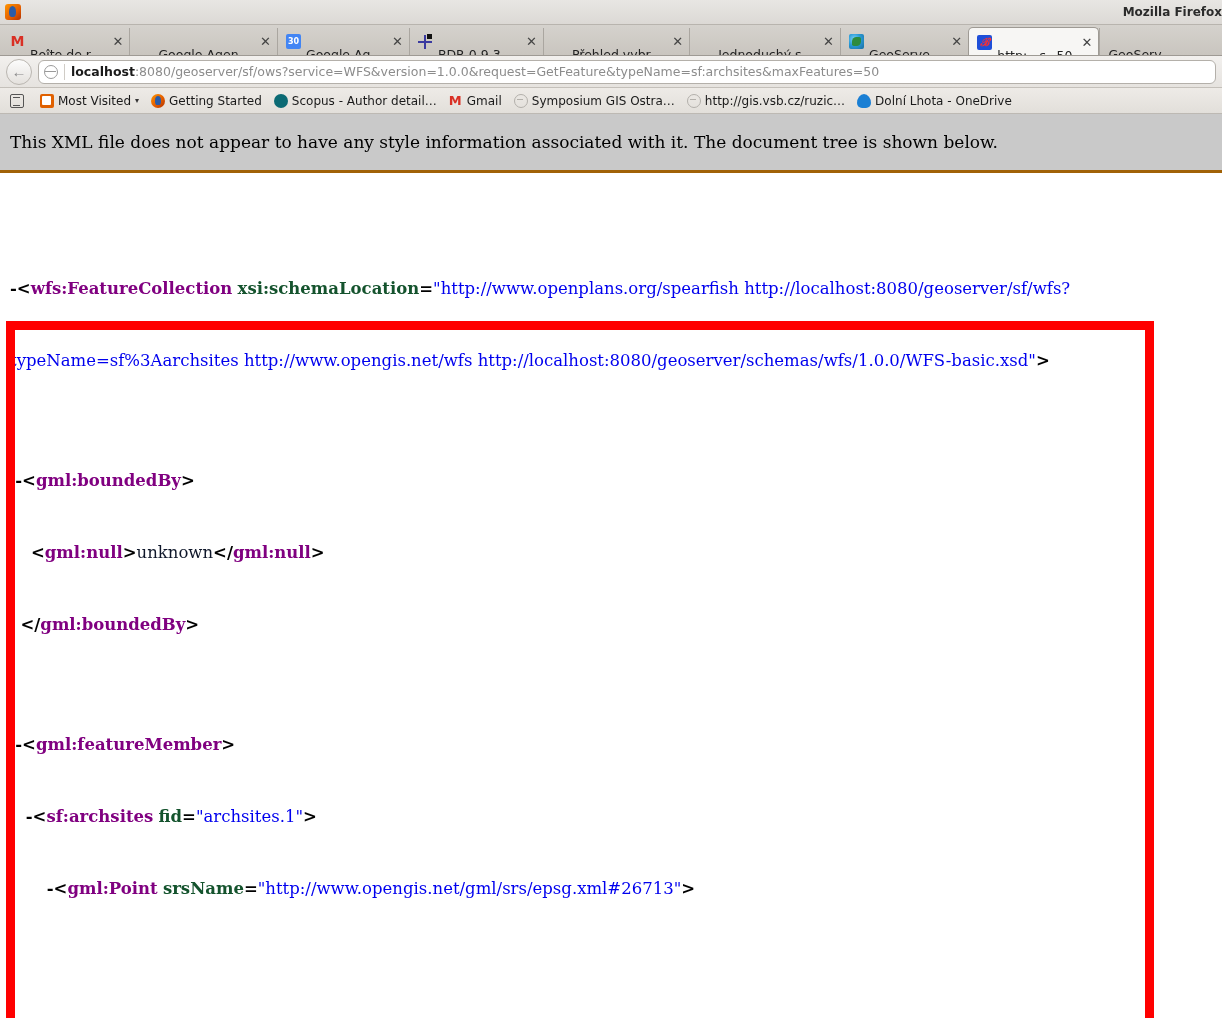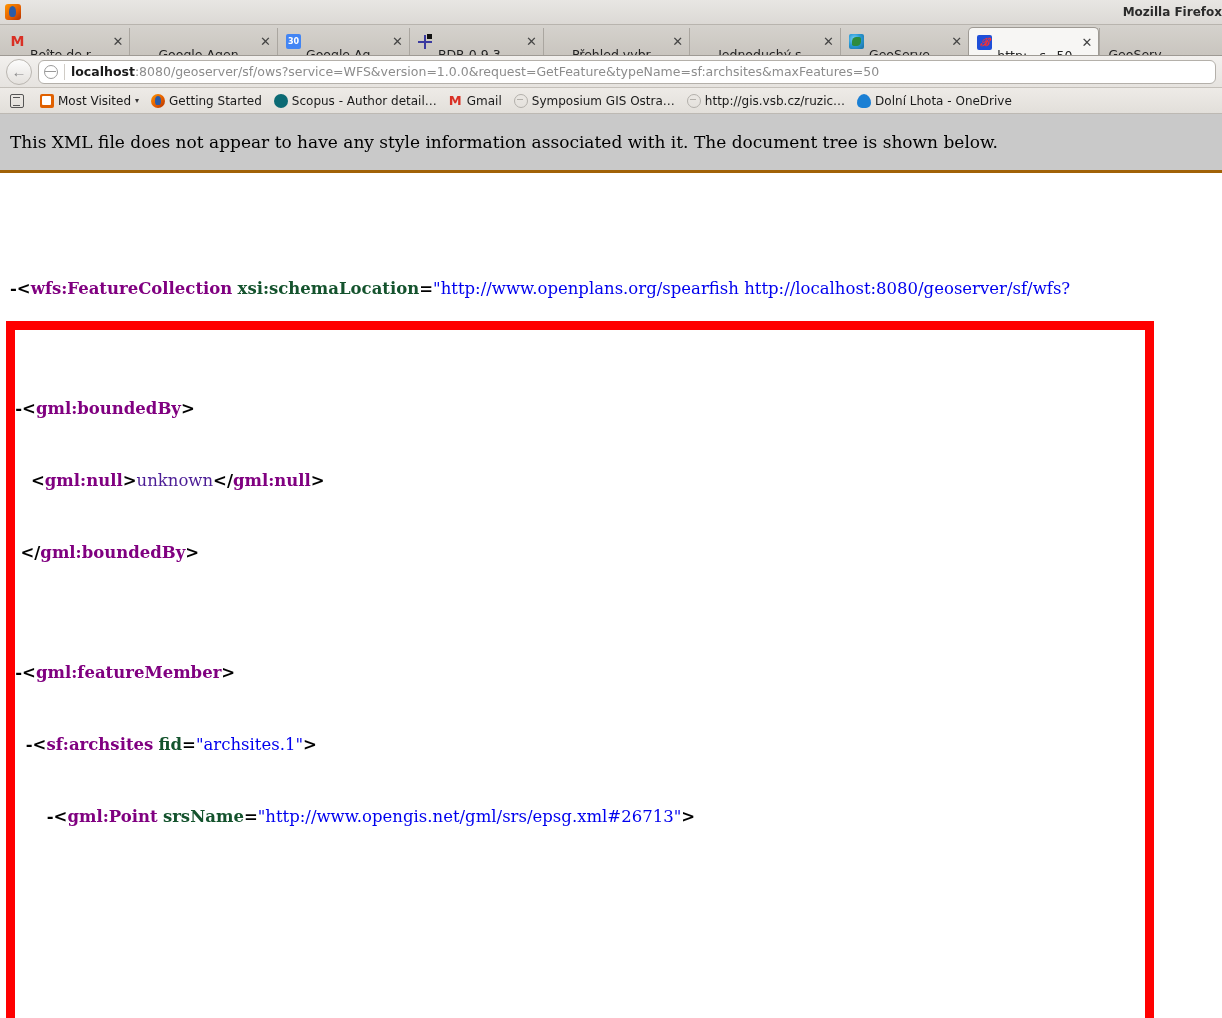--- a/index.html
+++ b/index.html
@@ -280,21 +280,21 @@
     font-size: 16.5px;
     line-height: 24px;
     color: #000;
     white-space: pre;
   }
   #xmltree .ln { white-space: pre; }
   .tg    { color: #800080; font-weight: bold; }        
   .punct { color: #000000; font-weight: bold; }        
   .attr  { color: #14532d; font-weight: bold; }        
   .val   { color: #0000ee; font-weight: normal; }      
-  .txt   { color: #4c1d95; font-weight: normal; }      
+  .txt   { color: #0f172a; font-weight: normal; }      
   .tw    { color: #000000; font-weight: bold; }        
 
   
   #red-box {
     position: absolute;
     left: 6px;
     top: 207px;
     width: 1148px;
     height: 772px;
     border: 9px solid #ff0000;
@@ -412,20 +412,21 @@
 </div>
 
 <div id="page">
 
   <div id="notice-band">This XML file does not appear to have any style information associated with it. The document tree is shown below.</div>
 
   <div id="xmltree">
 
     
     <div class="ln"><span class="tw">-</span><span class="punct">&lt;</span><span class="tg">wfs:FeatureCollection</span> <span class="attr">xsi:schemaLocation</span><span class="punct">=</span><span class="val">"http://www.openplans.org/spearfish http://localhost:8080/geoserver/sf/wfs?</span></div>
+    <div class="ln"><span class="val">typeName=sf%3Aarchsites http://www.opengis.net/wfs http://localhost:8080/geoserver/schemas/wfs/1.0.0/WFS-basic.xsd"</span><span class="punct">&gt;</span></div>
 
     
     <div class="ln"> <span class="tw">-</span><span class="punct">&lt;</span><span class="tg">gml:boundedBy</span><span class="punct">&gt;</span></div>
     <div class="ln">    <span class="punct">&lt;</span><span class="tg">gml:null</span><span class="punct">&gt;</span><span class="txt">unknown</span><span class="punct">&lt;/</span><span class="tg">gml:null</span><span class="punct">&gt;</span></div>
     <div class="ln">  <span class="punct">&lt;/</span><span class="tg">gml:boundedBy</span><span class="punct">&gt;</span></div>
 
     
     <div class="ln"> <span class="tw">-</span><span class="punct">&lt;</span><span class="tg">gml:featureMember</span><span class="punct">&gt;</span></div>
     <div class="ln">   <span class="tw">-</span><span class="punct">&lt;</span><span class="tg">sf:archsites</span> <span class="attr">fid</span><span class="punct">=</span><span class="val">"archsites.1"</span><span class="punct">&gt;</span></div>
     <div class="ln">       <span class="tw">-</span><span class="punct">&lt;</span><span class="tg">gml:Point</span> <span class="attr">srsName</span><span class="punct">=</span><span class="val">"http://www.opengis.net/gml/srs/epsg.xml#26713"</span><span class="punct">&gt;</span></div>

